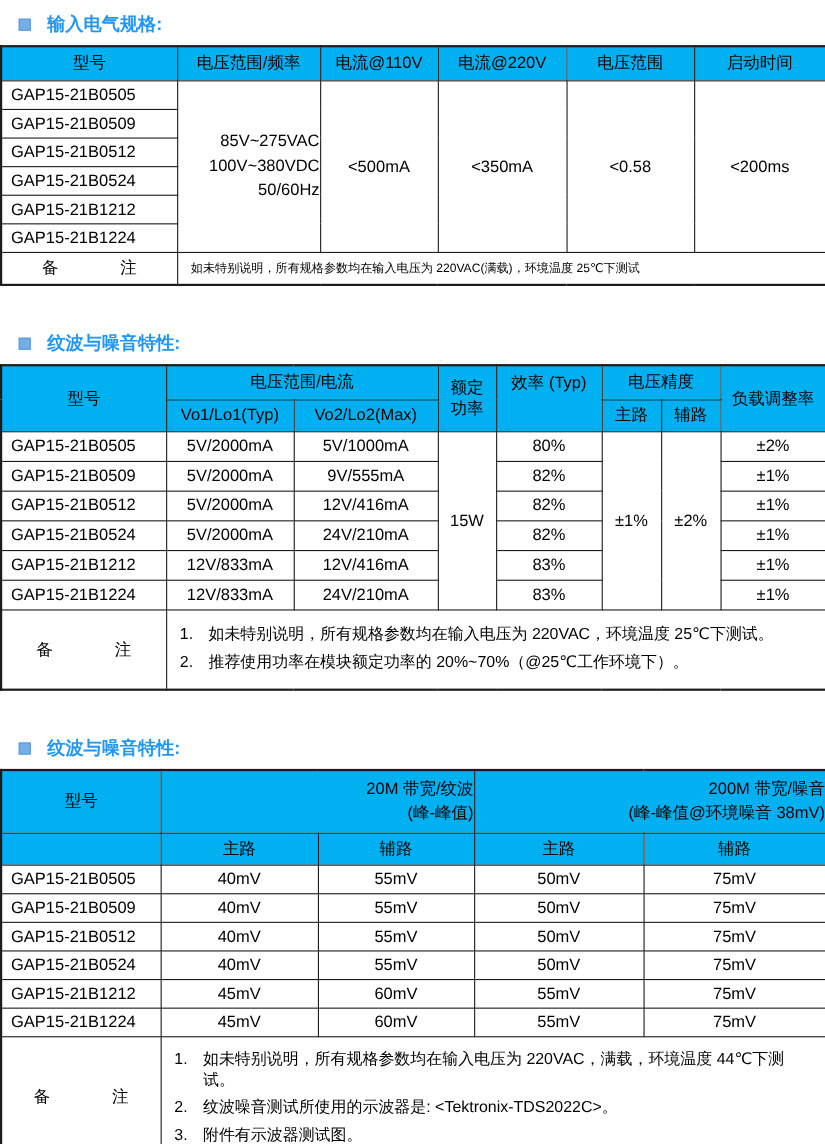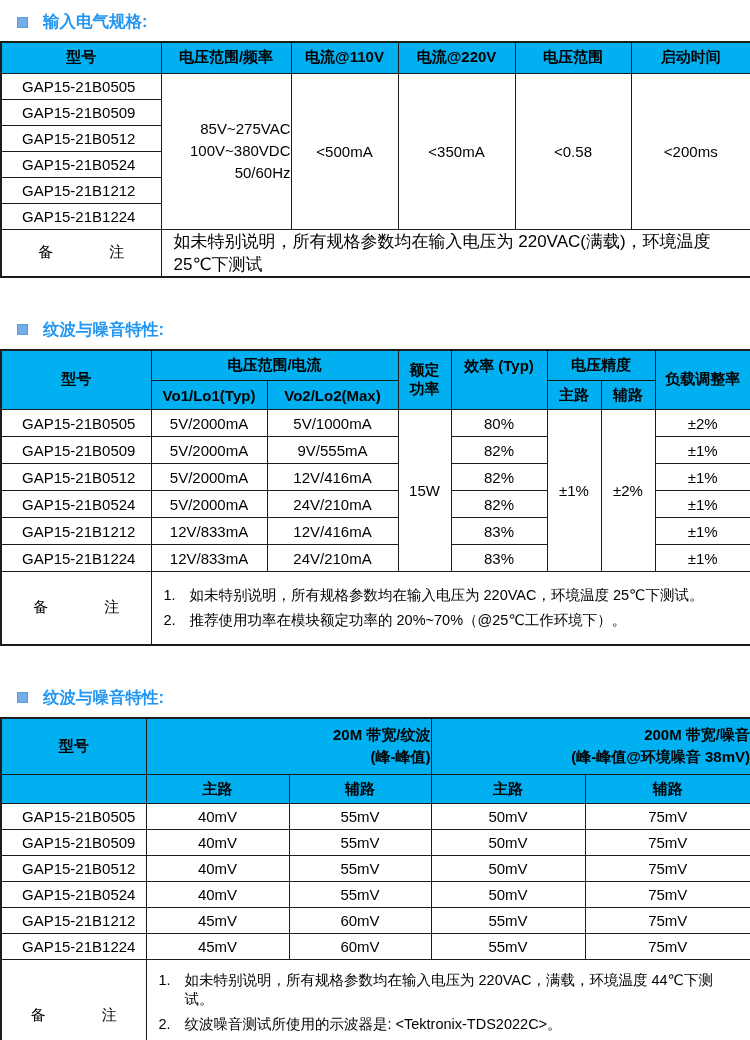--- a/index.html
+++ b/index.html
@@ -9,29 +9,29 @@
     overflow:hidden;
   }
   .section-title { display:flex; align-items:center; gap:15px; padding-left:17px; height:22px; }
   .st-first  { margin:11px 0 8px 0; }
   .st-later  { margin:41px 0 8px 0; }
   .bullet { width:11px; height:11px; background:#74ade8; border:1px solid #5e9ad8; box-sizing:border-box; }
   .title-text { color:#2196f3; font-size:16.5px; font-weight:700; }
 
   table { border-collapse:collapse; width:750px; table-layout:fixed; border:2px solid #1c1c1c; }
   td, th { border:1px solid #1c1c1c; font-size:15px; text-align:center; vertical-align:middle; padding:0; font-weight:normal; overflow:hidden; }
-  th { background:#00b0f0; color:#000; font-weight:700; }
-  .model-cell { text-align:left; padding-left:20px; white-space:nowrap; }
+  th { background:#00b0f0; color:#000; font-weight:400; }
+  .model-cell { text-align:left; padding-left:8px; white-space:nowrap; }
   .vtop { vertical-align:top; padding-top:6px; }
   .lh22 { line-height:22px;text-align:right; }
   .beizhu { display:flex; justify-content:center; gap:56px; font-size:15px; }
   .note-cell { text-align:left; padding:5px 10px 5px 12px; font-size:14.5px; }
   .note-line { display:flex; gap:12px; margin:6px 0; line-height:19px; }
   .note-line .num { flex:0 0 14px; }
-  .single-note { font-size:17px; text-align:left; padding-left:12px; }
+  .single-note { font-size:11px; text-align:left; padding-left:12px; }
 </style>
 </head>
 <body>
 
 <div class="section-title st-first">
   <span class="bullet"></span>
   <span class="title-text">输入电气规格:</span>
 </div>
 
 <table>

